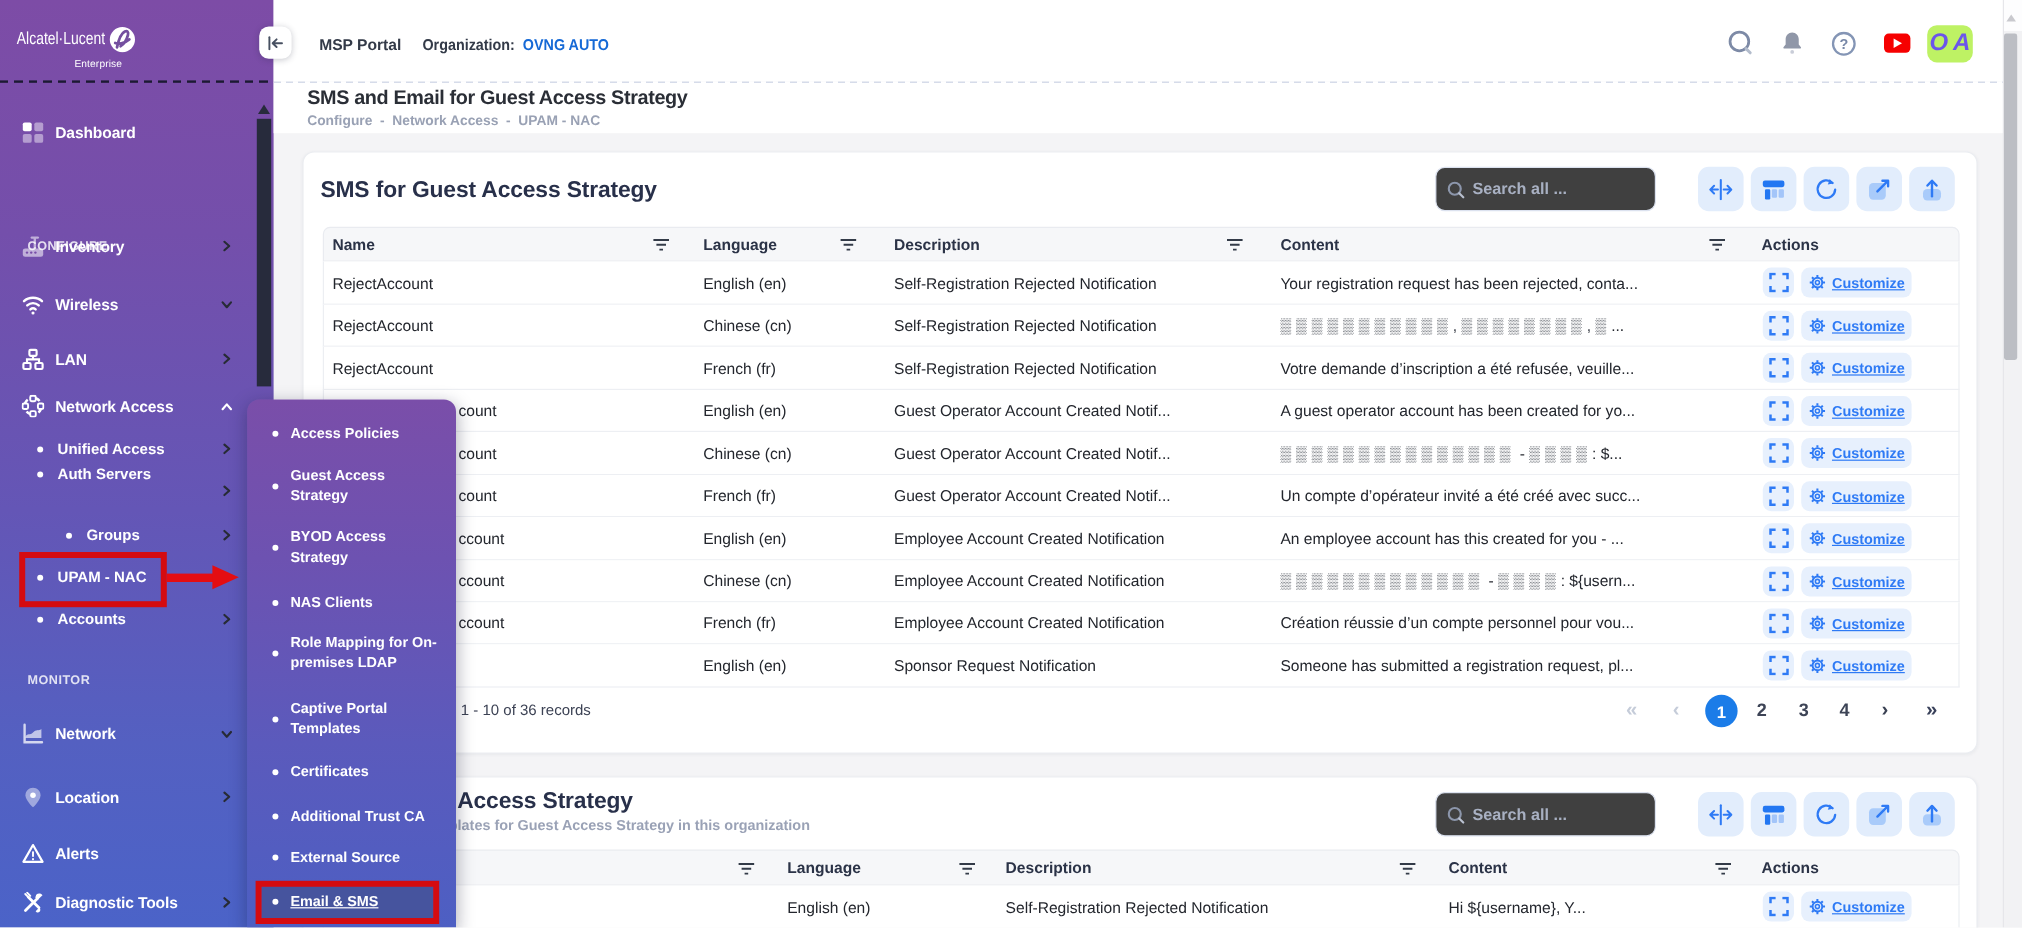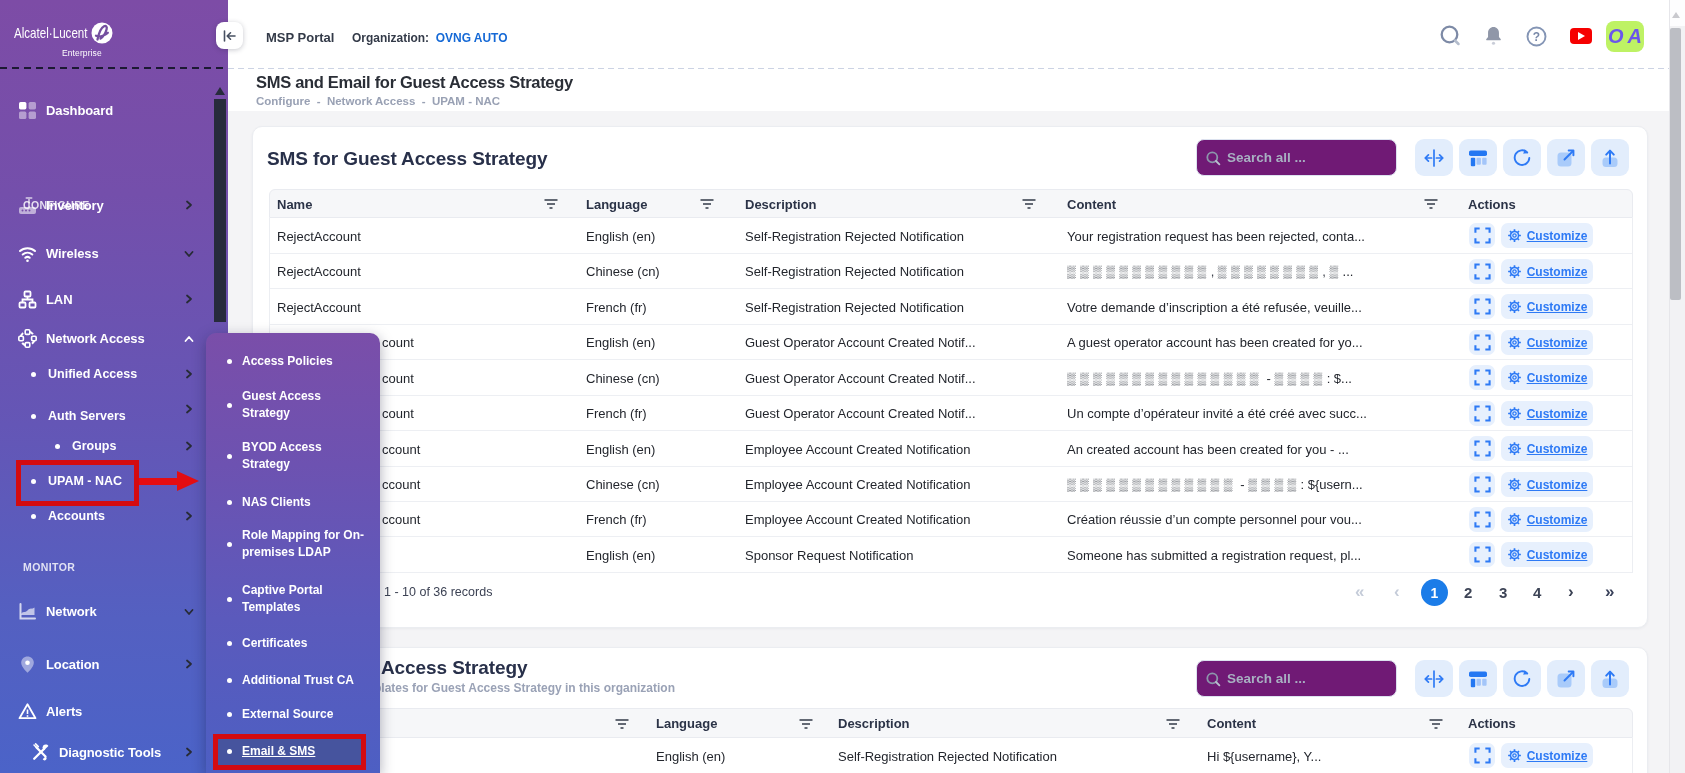--- a/index.html
+++ b/index.html
@@ -29,21 +29,21 @@
 .hdrtx{font-size:13px;font-weight:700;color:#333a48;top:29.5px;}
 
 #titleblock{left:228px;top:68px;width:1457px;height:43px;background:#fff;}
 #pgtitle{left:256px;top:73px;font-size:16.5px;font-weight:700;color:#2a2e36;letter-spacing:-.3px;}
 #crumbs{left:256px;top:95px;font-size:11.5px;font-weight:600;color:#99a1b4;}
 
 .card{background:#fff;border:1px solid #ebedf1;border-radius:10px;box-shadow:0 1px 3px rgba(25,35,65,.05);}
 #card1{left:252px;top:126px;width:1396px;height:502px;}
 #card2{left:252px;top:647px;width:1396px;height:140px;}
 .cardtitle{font-size:19px;font-weight:700;color:#28304a;letter-spacing:-.1px;}
-.searchbox{width:201px;height:37px;background:#701a75;border:1px solid #dce2ef;border-radius:8px;display:flex;align-items:center;}
+.searchbox{width:184px;height:37px;background:#404040;border:1px solid #dce2ef;border-radius:8px;display:flex;align-items:center;}
 .searchbox .ph{margin-left:30px;font-size:13.5px;color:#a8b0c2;font-weight:600;}
 .tbtn{width:38px;height:37px;border-radius:9px;background:#e2edfc;display:flex;align-items:center;justify-content:center;}
 
 .tbl-head{background:#f6f7f9;border:1px solid #e9ebf0;border-radius:6px 6px 0 0;}
 .th{position:absolute;font-size:13px;font-weight:700;color:#2b3347;top:50%;transform:translateY(-50%);white-space:nowrap;}
 .row{position:absolute;border-bottom:1px solid #edeff3;border-left:1px solid #eceef2;border-right:1px solid #eceef2;background:#fff;}
 .td{position:absolute;font-size:13px;color:#23262d;top:50%;transform:translateY(-50%);white-space:nowrap;}
 .exbtn{position:absolute;width:26px;height:25px;border-radius:7px;background:#e7f0fd;display:flex;align-items:center;justify-content:center;}
 .custbtn{position:absolute;width:92px;height:25px;border-radius:7px;background:#e7f0fd;display:flex;align-items:center;justify-content:center;gap:5px;}
 .custbtn span{color:#2e7af5;font-size:12px;font-weight:700;text-decoration:underline;}
@@ -139,21 +139,21 @@
 <svg class="chev abs" style="top:334px;" viewBox="0 0 10 10">
     <path d="M1.5,7 L5,3 L8.5,7" stroke="#fff" stroke-width="1.8" fill="none" stroke-linecap="round" stroke-linejoin="round"></path>
   </svg>
 <div class="sub abs" style="left:0;top:364px;width:206px;">
     <div class="blt"></div>
     <div class="tx">Unified Access</div>
   </div>
 <svg class="chev abs" style="top:369px;" viewBox="0 0 10 10">
     <path d="M3,1.5 L7,5 L3,8.5" stroke="#272b35" stroke-width="1.8" fill="none" stroke-linecap="round" stroke-linejoin="round"></path>
   </svg>
-<div class="sub abs" style="left:0;top:406px;width:248px;padding-left:40px;">
+<div class="sub abs" style="left:0;top:385px;width:248px;padding-left:40px;">
     <div class="blt"></div>
     <div class="tx">Auth Servers</div>
   </div>
 <svg class="chev abs" style="top:404px;" viewBox="0 0 10 10">
     <path d="M3,1.5 L7,5 L3,8.5" stroke="#272b35" stroke-width="1.8" fill="none" stroke-linecap="round" stroke-linejoin="round"></path>
   </svg>
 <div class="sub abs" style="left:0;top:436px;width:206px;margin-left:24px;">
     <div class="blt"></div>
     <div class="tx">Groups</div>
   </div>
@@ -193,21 +193,21 @@
     <path d="M3,1.5 L7,5 L3,8.5" stroke="#272b35" stroke-width="1.8" fill="none" stroke-linecap="round" stroke-linejoin="round"></path>
   </svg>
 <div class="mitem abs" style="left:0;top:700px;width:214px;">
   <svg class="ic" viewBox="0 0 19 19">
       <path d="M9.5,2.2 L17.5,16.2 L1.5,16.2 Z" stroke="#fff" stroke-width="1.8" fill="none" stroke-linejoin="round"></path>
       <rect x="8.7" y="7.5" width="1.6" height="4.5" fill="#fff"></rect>
       <rect x="8.7" y="13.2" width="1.6" height="1.6" fill="#fff"></rect>
     </svg>
   <div class="tx">Alerts</div>
 </div>
-<div class="mitem abs" style="left:13px;top:741px;width:214px;">
+<div class="mitem abs" style="left:0;top:741px;width:214px;">
   <svg class="ic" viewBox="0 0 19 19">
       <path d="M3.2,15.8 L13.2,5.8" stroke="#fff" stroke-width="2.3" stroke-linecap="round"></path>
       <path d="M12.2,2.6 C13.8,1 16.4,1.4 17.4,3 L14.8,5.6 L13.4,7 L11.4,5 Z" fill="#fff"></path>
       <path d="M5.5,4.5 L14.5,13.5" stroke="#fff" stroke-width="2.3" stroke-linecap="round"></path>
       <path d="M3,2 L6.2,5.2 M4.6,0.9 L7.3,3.6" stroke="#fff" stroke-width="1.5" stroke-linecap="round"></path>
       <path d="M14.5,13.5 C15.8,14.2 16,15.8 15,16.8 C14,17.8 12.4,17.6 11.7,16.3 Z" fill="#fff"></path>
     </svg>
   <div class="tx">Diagnostic Tools</div>
 </div>
 <svg class="chev abs" style="top:747px;" viewBox="0 0 10 10">
@@ -430,21 +430,21 @@
           <circle cx="8" cy="8" r="4.3" stroke="#2e7af5" stroke-width="1.7" fill="none"></circle>
           <circle cx="8" cy="8" r="1.8" stroke="#2e7af5" stroke-width="1.4" fill="none"></circle>
         </svg>
         <span>Customize</span>
       </div>
     </div>
 <div class="row abs" style="left:269px;top:431px;width:1364px;height:36px;">
       <div class="td" style="left:112px;">ccount</div>
       <div class="td" style="left:316px;">English (en)</div>
       <div class="td" style="left:475px;">Employee Account Created Notification</div>
-      <div class="td" style="left:797px;">An created account has been created for you - ...</div>
+      <div class="td" style="left:797px;">An employee account has this created for you - ...</div>
       <div class="exbtn" style="left:1199px;top:5px;">
         <svg width="17" height="17" viewBox="0 0 18 18">
           <path d="M1.5,6 L1.5,1.5 L6,1.5 M12,1.5 L16.5,1.5 L16.5,6 M16.5,12 L16.5,16.5 L12,16.5 M6,16.5 L1.5,16.5 L1.5,12" stroke="#2e7af5" stroke-width="2.2" fill="none"></path>
         </svg>
       </div>
       <div class="custbtn" style="left:1231px;top:5px;">
         <svg width="15" height="15" viewBox="0 0 16 16">
           <g stroke="#2e7af5" stroke-width="1.8">
             <path d="M8,1.2 L8,3.2 M8,12.8 L8,14.8 M1.2,8 L3.2,8 M12.8,8 L14.8,8 M3.2,3.2 L4.6,4.6 M11.4,11.4 L12.8,12.8 M12.8,3.2 L11.4,4.6 M4.6,11.4 L3.2,12.8"></path>
           </g>

